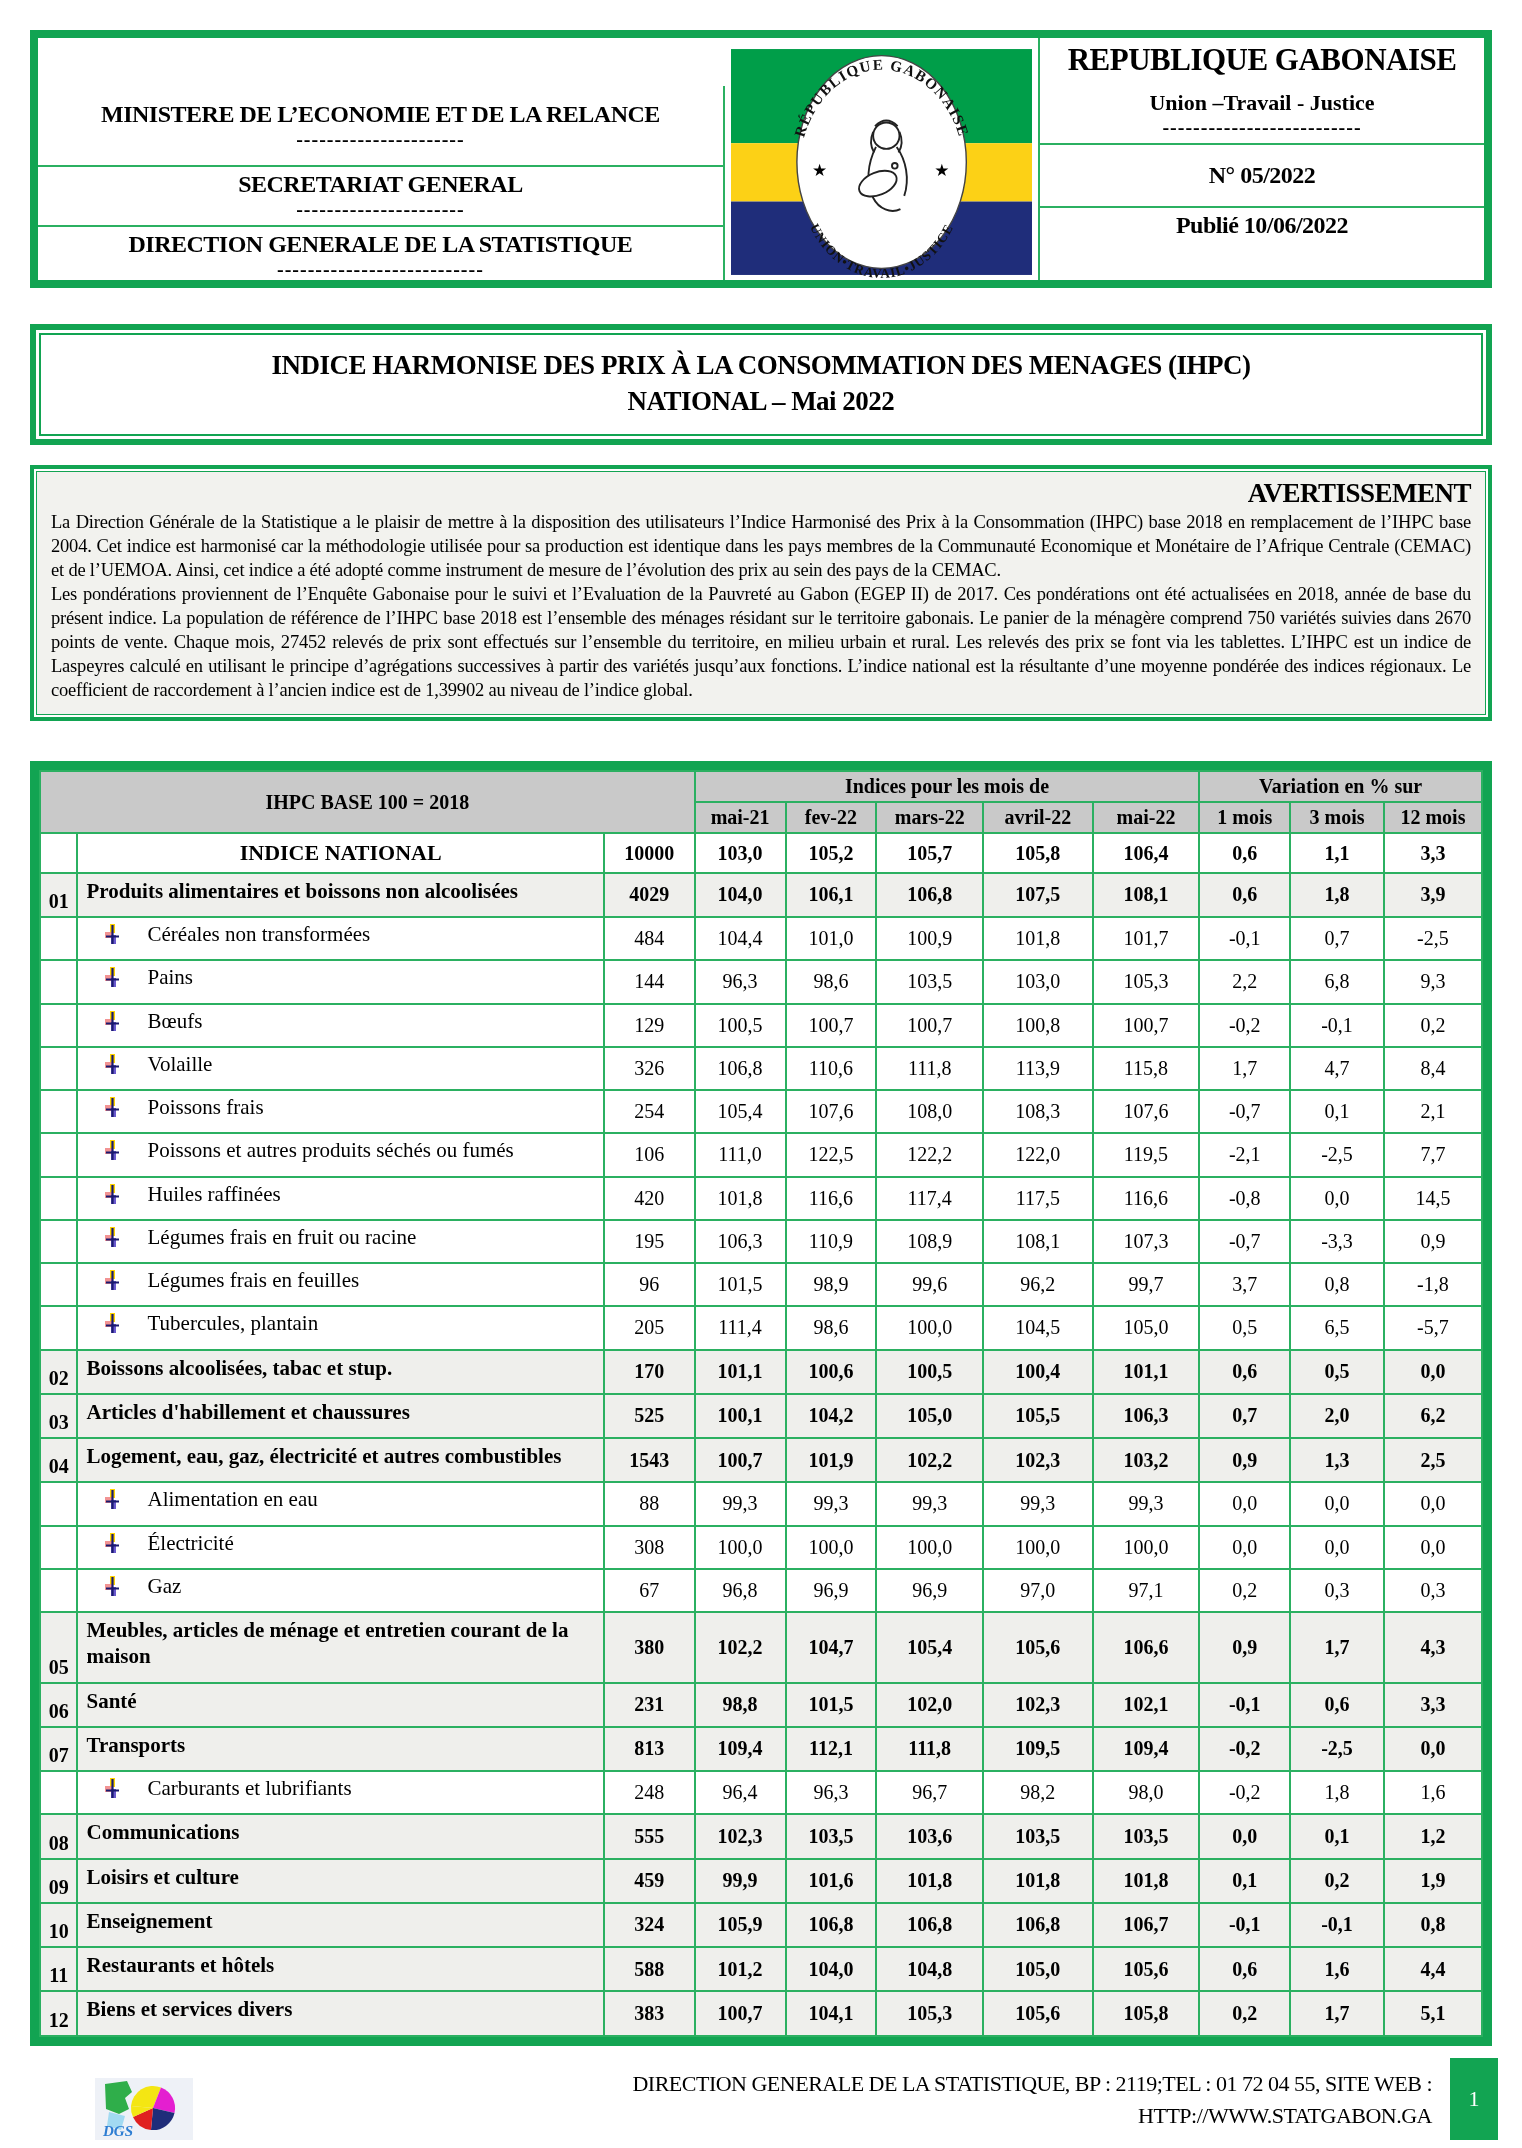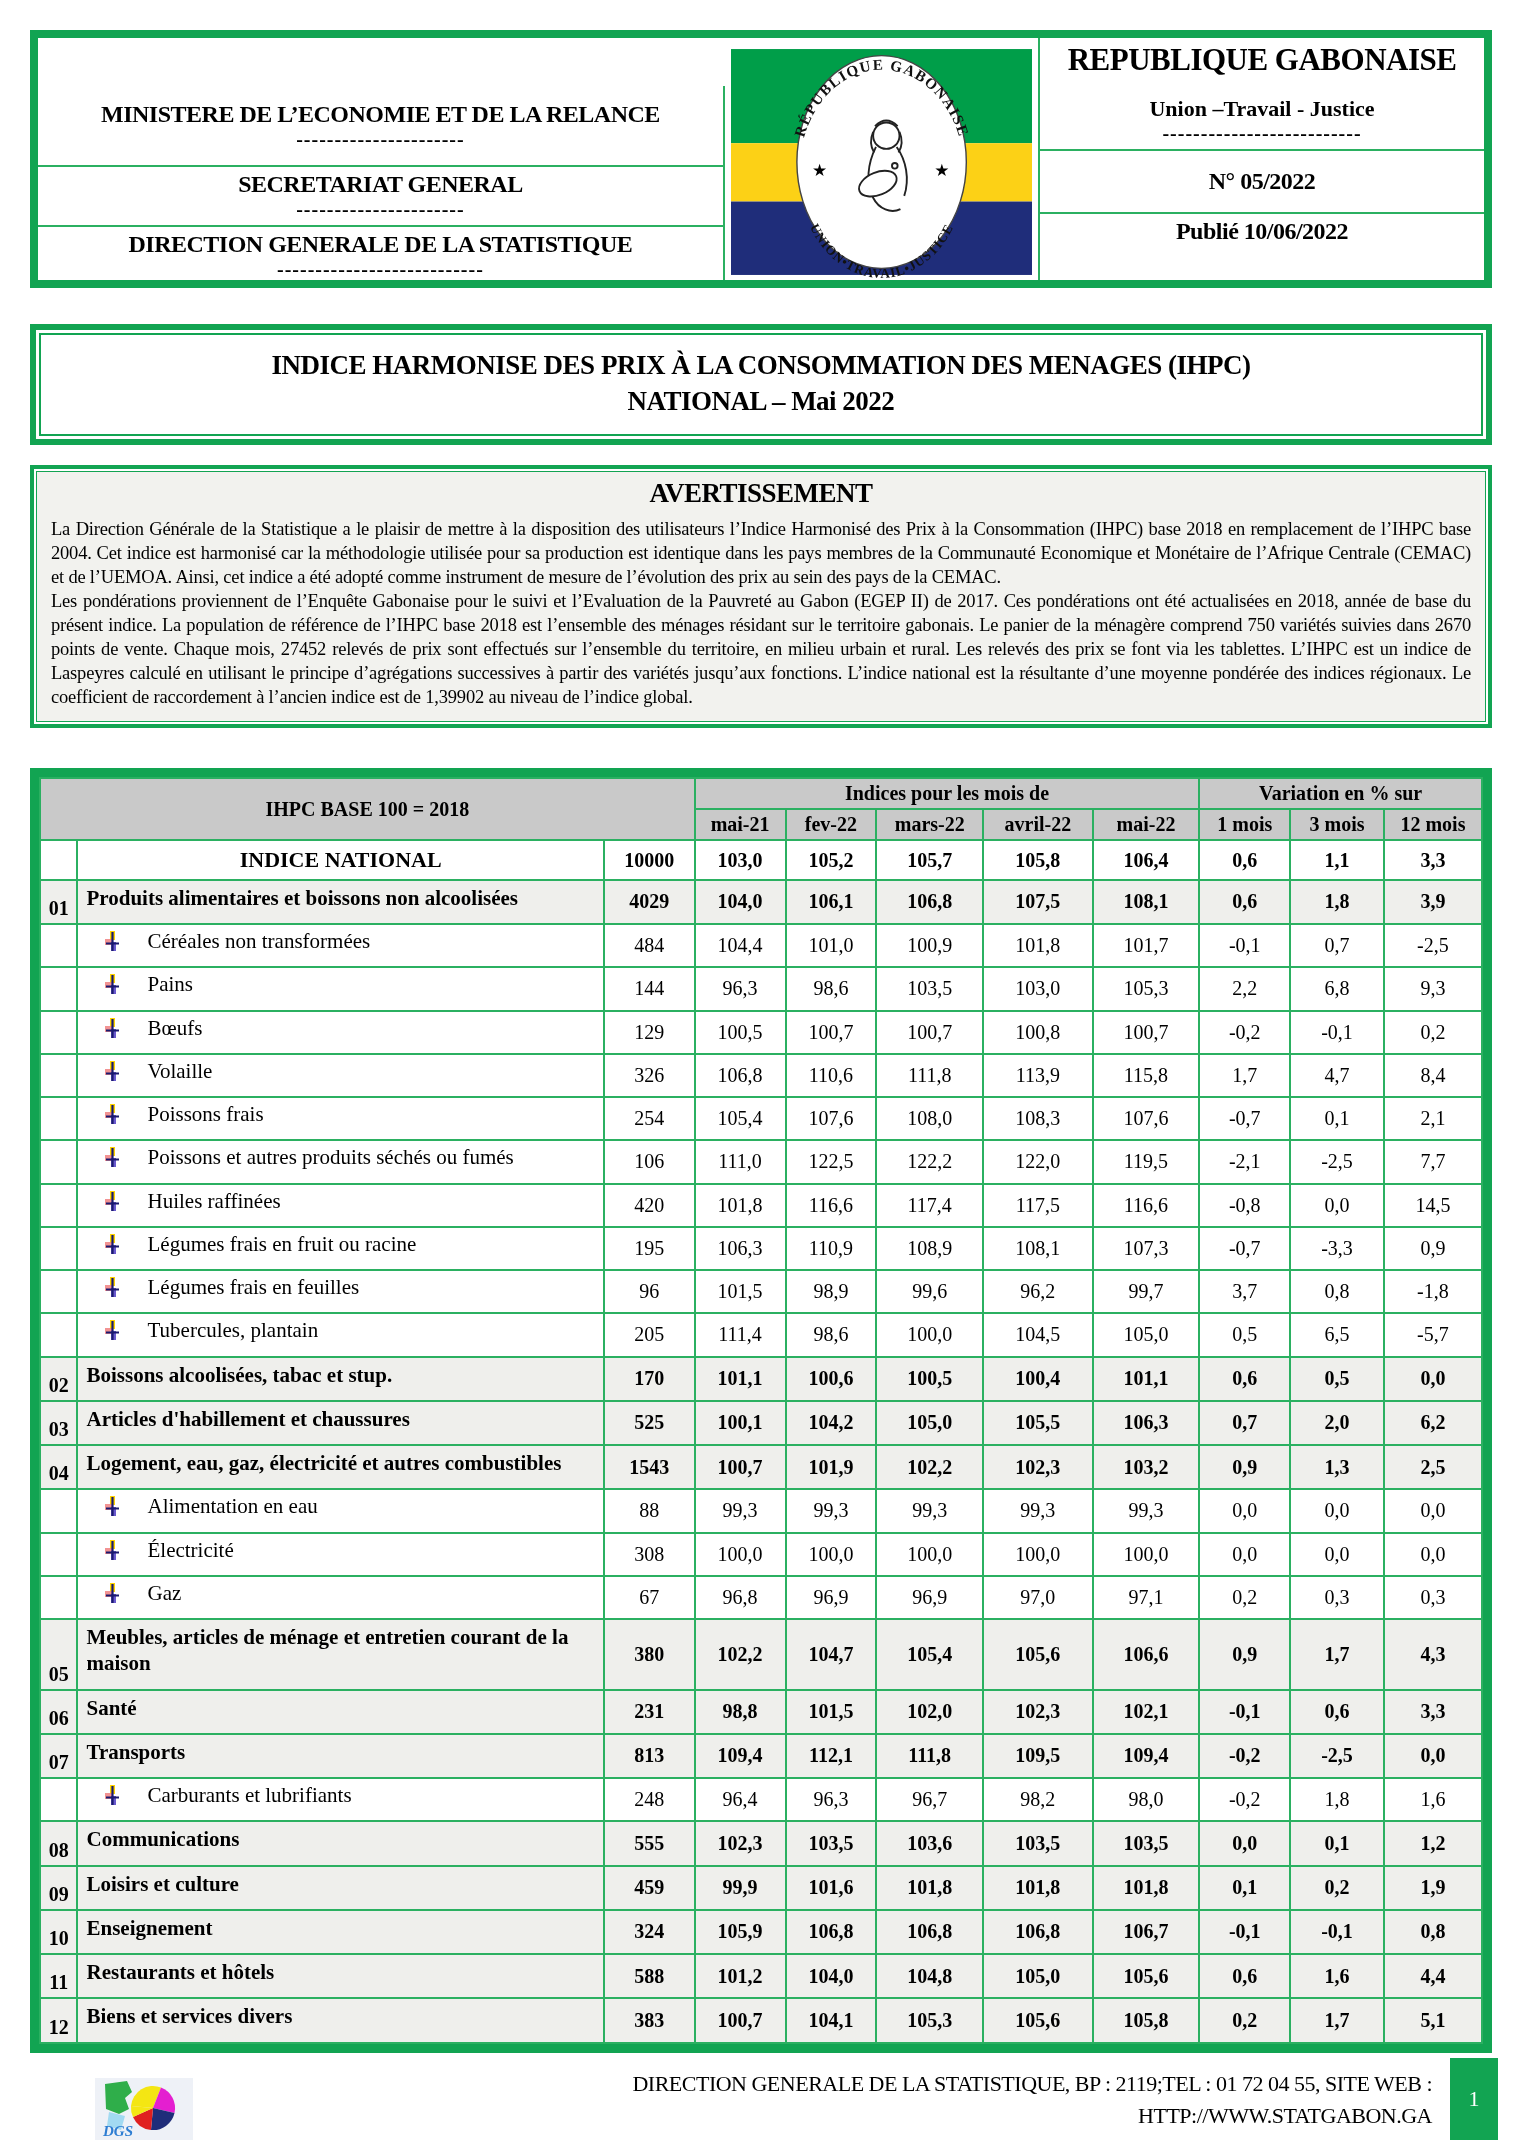--- a/index.html
+++ b/index.html
@@ -23,31 +23,31 @@
   .hcell .d{font-weight:bold;font-size:20px;letter-spacing:1px;}
   .hl-1{flex:0 0 42%;}
   .hl-2{flex:0 0 29%;}
   .hl-3{flex:1;}
   .header-center{flex:0 0 21.8%;border-right:2px solid var(--grid);padding:4px 6px 0 6px;}
   .header-right{flex:1;display:flex;flex-direction:column;}
   .hr-1{flex:0 0 42%;}
   .hr-2{flex:0 0 26%;font-family:Liberation Serif, serif;}
   .hr-3{flex:1;justify-content:flex-start;}
   .hr-1 .t{font-size:31px;}
-  .hr-1 .m{font-weight:bold;font-size:22px;margin-top:18px;}
+  .hr-1 .m{font-weight:bold;font-size:22px;margin-top:12px;}
 
   
   .title-outer{margin-top:36px;border:6px solid var(--green);padding:3px;}
   .title-inner{border:2px solid var(--green);text-align:center;padding:12px 10px 14px 10px;}
   .title-inner .l1,.title-inner .l2{font-weight:bold;font-size:27px;letter-spacing:-0.5px;line-height:1.35;}
 
   
   .notice-outer{margin-top:20px;border:4px solid var(--green);padding:2px;background:#fff;}
   .notice-inner{border:1px solid var(--green);background:var(--notice-bg);padding:6px 14px 12px 14px;}
-  .notice-inner h2{text-align:center;font-size:27px;font-weight:bold;margin-bottom:8px;letter-spacing:-0.5px;}
+  .notice-inner h2{text-align:right;font-size:27px;font-weight:bold;margin-bottom:1px;letter-spacing:-0.5px;}
   .notice-inner p{font-size:18.5px;line-height:1.3;text-align:justify;letter-spacing:-0.2px;}
 
   
   .table-wrap{margin-top:40px;border:9px solid var(--green);background:#fff;}
   table.ihpc{width:100%;border-collapse:collapse;table-layout:fixed;}
   table.ihpc th,table.ihpc td{border:2px solid var(--grid);}
   table.ihpc thead th{background:var(--hdr-gray);font-weight:bold;font-size:20px;text-align:center;padding:3px 2px;}
   th.corner{font-size:22px;}
   table.ihpc td{font-size:20px;padding:2px 4px;line-height:1.25;}
   tr.row-national td{font-weight:bold;}

